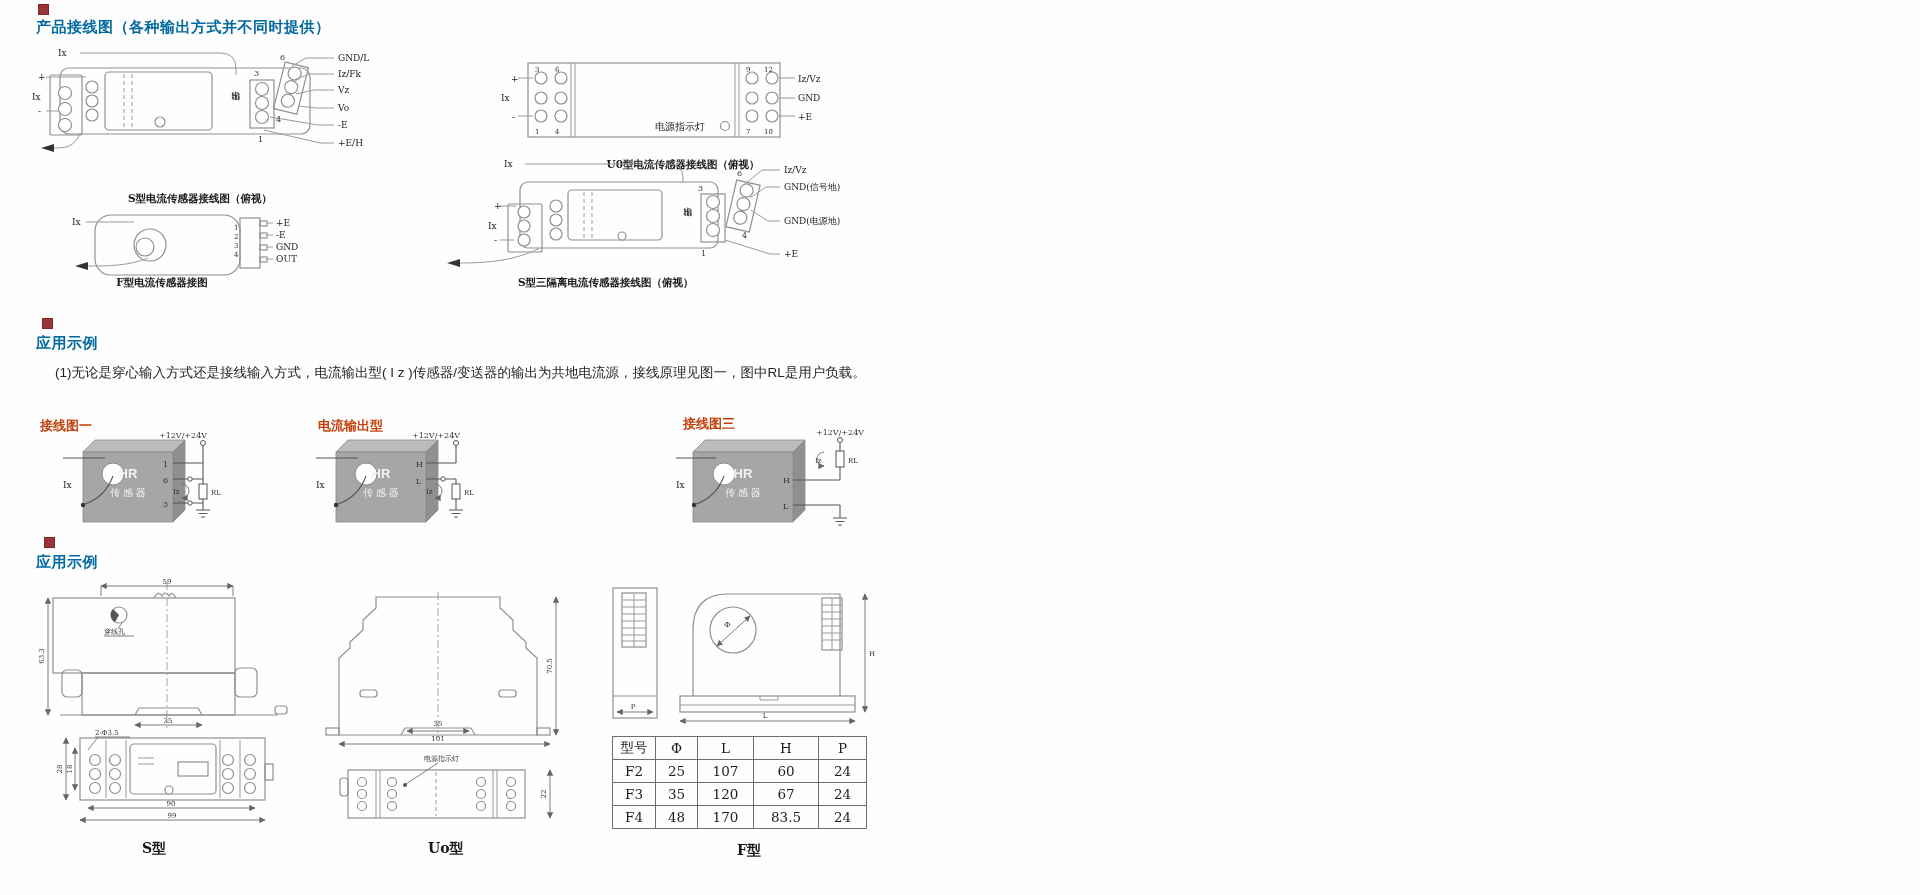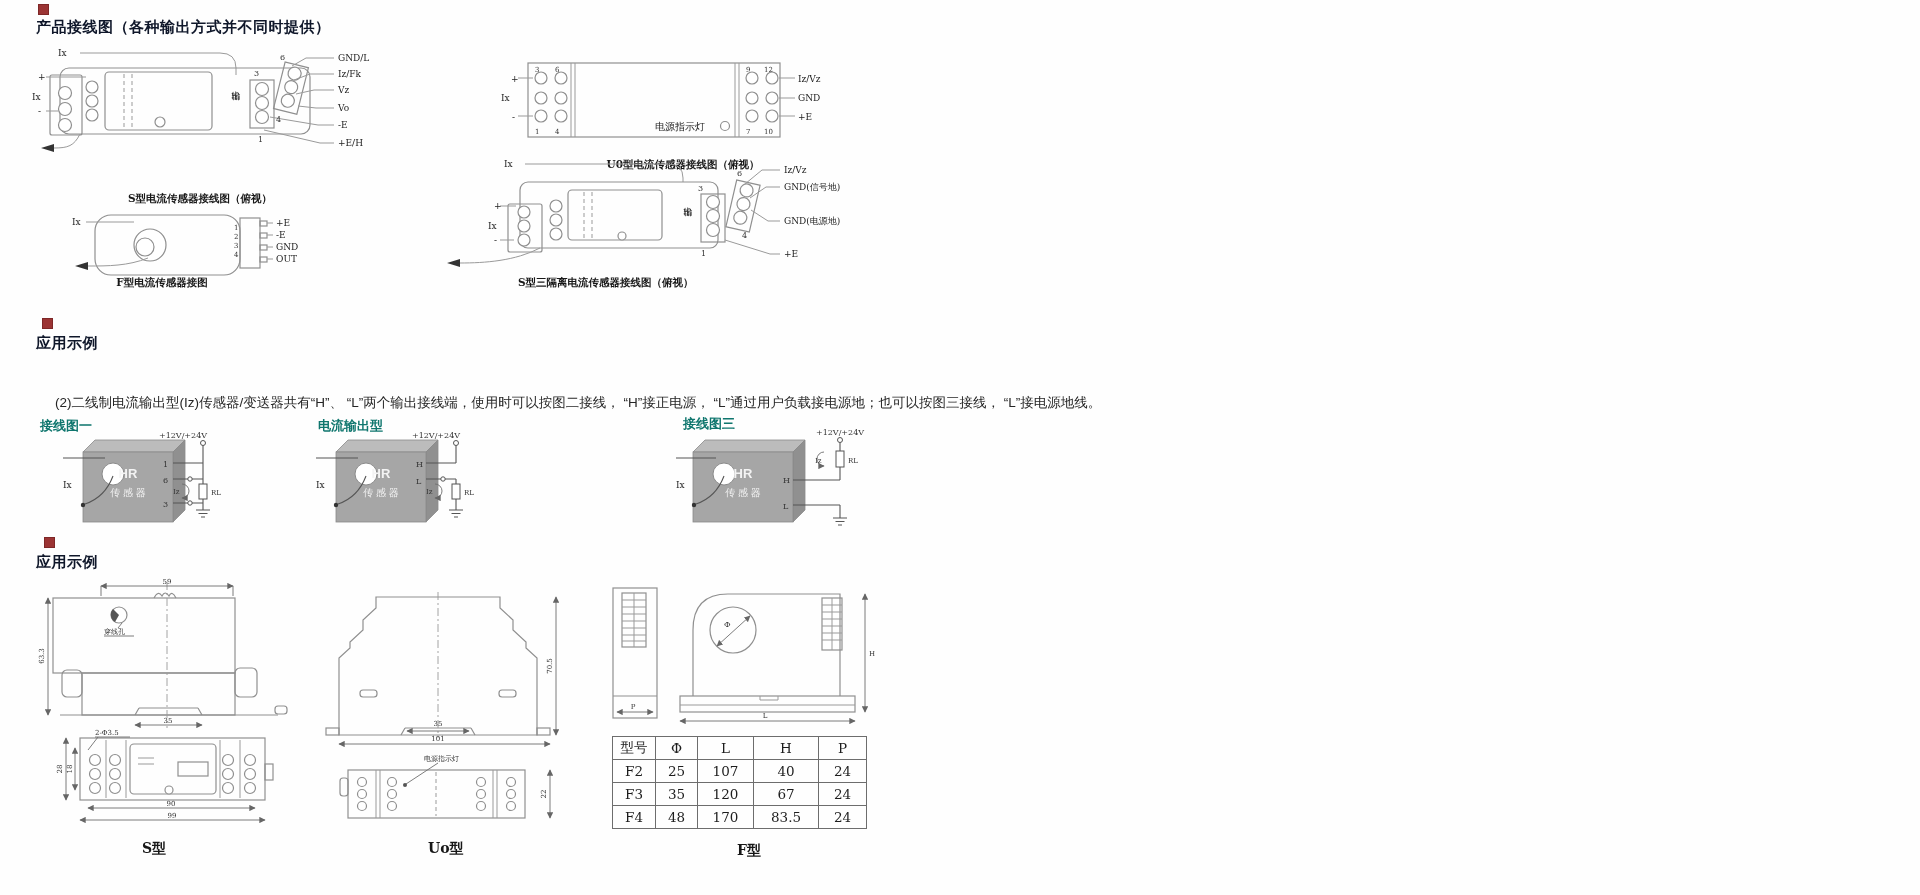--- a/index.html
+++ b/index.html
@@ -1,22 +1,22 @@
 <!DOCTYPE html>
 <html><head>
 <meta charset="utf-8">
 <style>
   html,body{margin:0;padding:0;background:#fff;}
   #page{position:relative;width:1920px;height:895px;background:#fefefe;overflow:hidden;
         font-family:"Liberation Sans",sans-serif;color:#222;}
   .abs{position:absolute;}
   .bullet{width:9px;height:9px;background:#9b3434;border:1px solid #7e2727;}
-  .h1{font-size:15px;font-weight:bold;color:#0f172a;letter-spacing:.5px;}
+  .h1{font-size:15px;font-weight:bold;color:#0369a1;letter-spacing:.5px;}
   .para{font-size:13.5px;color:#252525;white-space:nowrap;}
-  .dlabel{font-size:13px;font-weight:bold;color:#0f766e;}
+  .dlabel{font-size:13px;font-weight:bold;color:#c2410c;}
   .cap{font-size:14px;font-weight:bold;color:#171717;font-family:"DejaVu Serif",serif;text-align:center;}
   svg{overflow:visible;}
   .ln{fill:none;stroke:#8f8f8f;stroke-width:1.2;}
   .lnt{fill:none;stroke:#9a9a9a;stroke-width:1;}
   .dsh{fill:none;stroke:#9a9a9a;stroke-width:1;stroke-dasharray:4 3;}
   .cdl{fill:none;stroke:#9a9a9a;stroke-width:.9;stroke-dasharray:8 3 2 3;}
   .dim{fill:none;stroke:#6e6e6e;stroke-width:.9;}
   .trm{fill:#fff;stroke:#8f8f8f;stroke-width:1.2;}
   .nd{fill:#fff;stroke:#555;stroke-width:1;}
   .wr{fill:none;stroke:#555;stroke-width:1.1;}
@@ -190,21 +190,21 @@
     <text class="tn" x="302" y="90">4</text>
     <text class="t" x="344" y="25">Iz/Vz</text>
     <text class="t" x="344" y="42">GND(信号地)</text>
     <text class="t" x="344" y="76">GND(电源地)</text>
     <text class="t" x="344" y="109">+E</text>
     <text class="tc" x="78" y="138">S型三隔离电流传感器接线图（俯视）</text>
   </svg>
 
   <div class="abs bullet" style="left:42px;top:318px"></div>
   <div class="abs h1" style="left:36px;top:334px">应用示例</div>
-  <div class="abs para" style="left:55px;top:394px">(2)二线制电流输出型(Iz)传感器/变送器共有“H”、 “L”两个输出接线端，使用时可以按图二接线， “H”接正电源， “L”通过用户负载接电源地；也可以按图三接线， “L”接电源地线。</div>
+  <div class="abs para" style="left:55px;top:364px">(1)无论是穿心输入方式还是接线输入方式，电流输出型( I z )传感器/变送器的输出为共地电流源，接线原理见图一，图中RL是用户负载。</div>
 
   <div class="abs dlabel" style="left:40px;top:417px">接线图一</div>
   <div class="abs dlabel" style="left:318px;top:417px">电流输出型</div>
   <div class="abs dlabel" style="left:683px;top:415px">接线图三</div>
 
   <svg class="abs" style="left:55px;top:428px" width="245" height="108" viewBox="0 0 245 108">
     <polygon class="bxt" points="28,24 40,12 130,12 118,24"></polygon>
     <polygon class="bxs" points="118,24 130,12 130,82 118,94"></polygon>
     <rect class="bx" x="28" y="24" width="90" height="70"></rect>
     <circle cx="58" cy="46" r="11" fill="#fff" stroke="#8a8a8a"></circle>
@@ -405,21 +405,21 @@
         <th>型号</th>
         <th>Φ</th>
         <th>L</th>
         <th>H</th>
         <th>P</th>
       </tr>
       <tr>
         <td>F2</td>
         <td>25</td>
         <td>107</td>
-        <td>40</td>
+        <td>60</td>
         <td>24</td>
       </tr>
       <tr>
         <td>F3</td>
         <td>35</td>
         <td>120</td>
         <td>67</td>
         <td>24</td>
       </tr>
       <tr>

